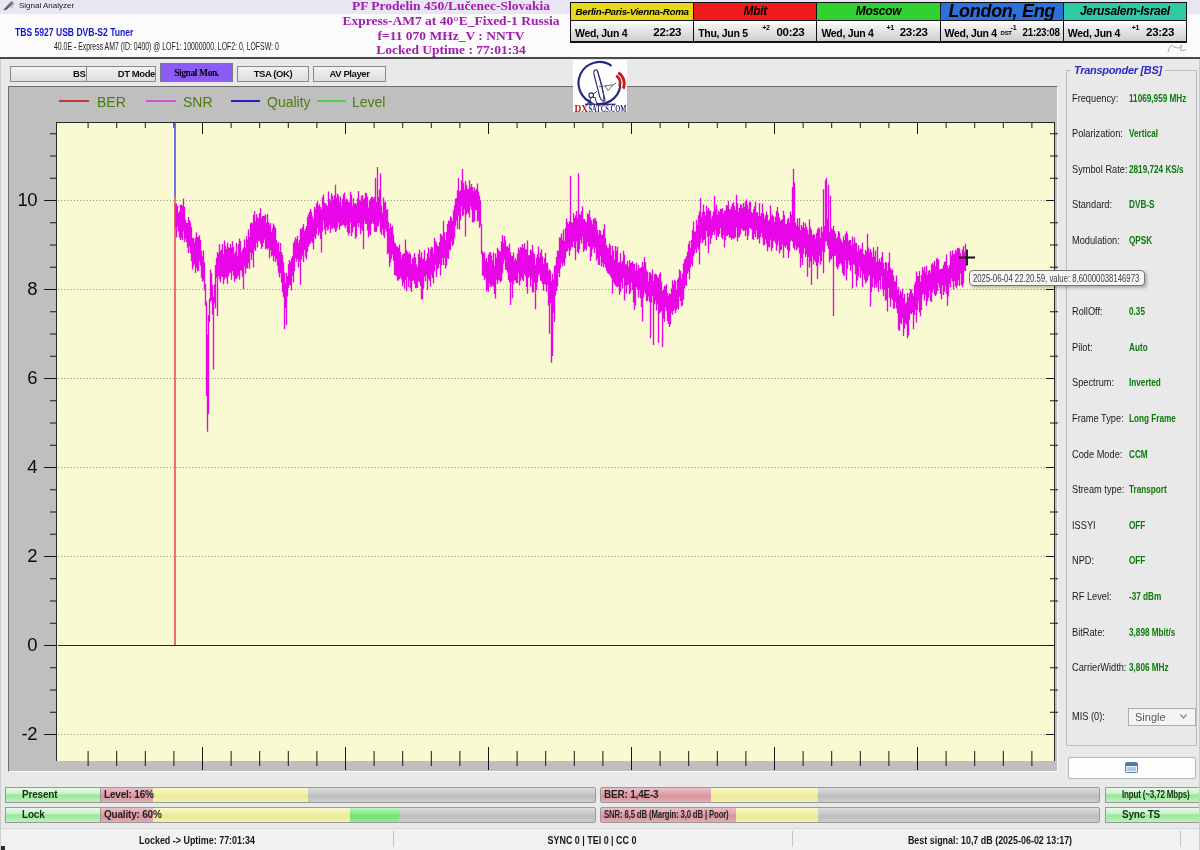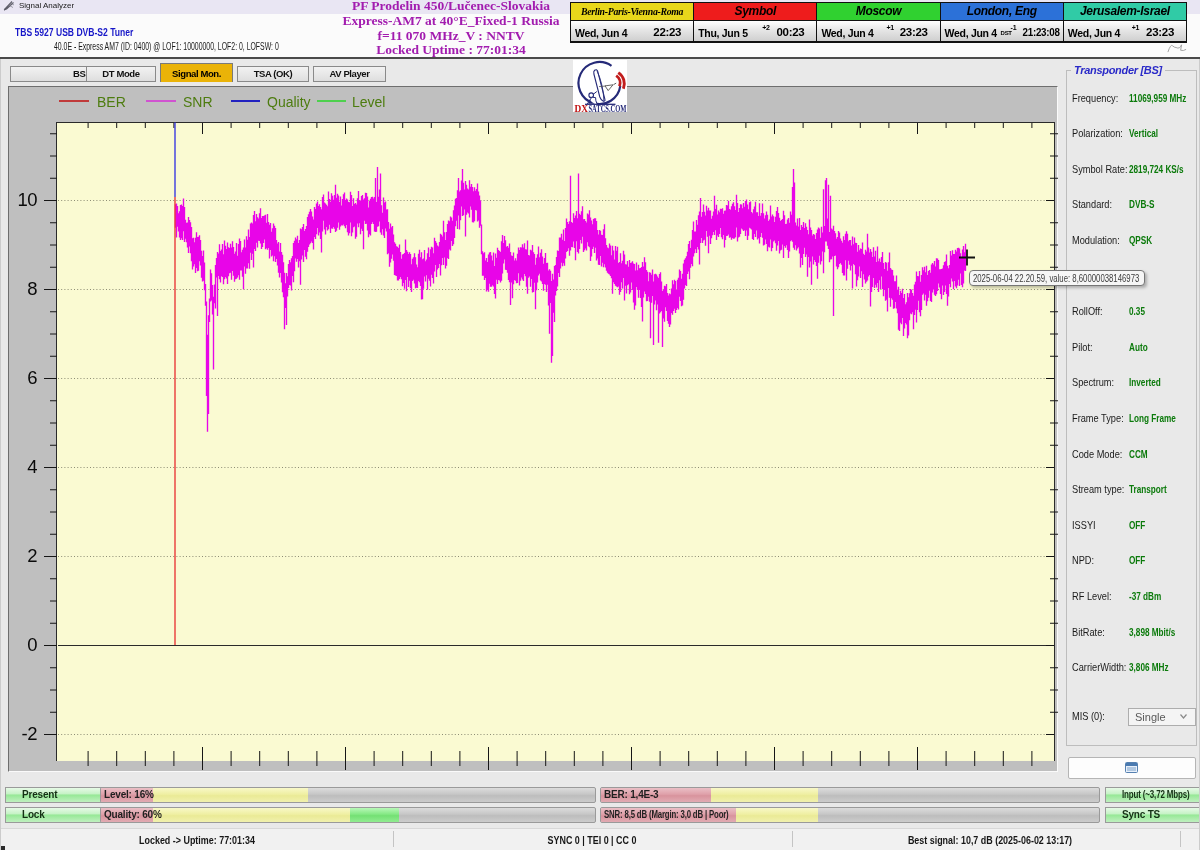--- a/index.html
+++ b/index.html
@@ -18,21 +18,21 @@
 .clk:last-child{border-right:none;}
 .clkh{height:17px;border-bottom:1px solid #111;font-weight:bold;font-style:italic;font-size:11.5px;text-align:center;line-height:17px;color:#000;letter-spacing:-0.3px;}
 .clkb{flex:1;background:linear-gradient(#ffffff,#e6e6e6 45%,#cfcfcf);position:relative;font-weight:bold;font-size:11px;color:#000;letter-spacing:-0.3px;}
 .clkb .t{font-size:11.5px;top:5px !important;right:12px !important;}
 .clkb .d{position:absolute;left:4px;top:5.5px;font-size:10.5px;}
 .clkb .t{position:absolute;right:4px;top:4px;}
 .clkb .sup{font-weight:bold;}
 .clkb .sup{position:absolute;font-size:7px;top:2.5px;}
 
 .tab{top:66px;height:14px;background:linear-gradient(#f2f2f2,#dedede);border:1px solid #8a8a8a;font-size:9.5px;font-weight:bold;color:#111;text-align:center;line-height:14px;letter-spacing:-0.4px;}
-#tabsel{left:160px;top:63px;width:71px;height:18px;background:#eab308;border:1px solid #7a7a7a;border-bottom:none;font-size:9.5px;font-weight:bold;text-align:center;line-height:19px;z-index:3;letter-spacing:-0.4px;}
+#tabsel{left:160px;top:63px;width:71px;height:18px;background:#8b5cf6;border:1px solid #7a7a7a;border-bottom:none;font-size:9.5px;font-weight:bold;text-align:center;line-height:19px;z-index:3;letter-spacing:-0.4px;font-family:Liberation Serif, serif;}
 
 #chartpanel{left:8px;top:86px;width:1048px;height:684px;background:#bfbfbf;border-top:1px solid #6e6e6e;border-left:1px solid #6e6e6e;border-right:1px solid #fafafa;border-bottom:1px solid #fafafa;}
 .leg-line{top:100px;height:2px;}
 .leg-txt{top:94px;font-size:14px;color:#4d7c0f;}
 #plot{left:56px;top:122px;width:997px;height:638px;background:#fafad2;border:1px solid #2a2a2a;border-bottom:none;}
 .ylab{width:36px;text-align:right;font-size:18.5px;color:#0a0a0a;font-weight:normal;letter-spacing:-0.5px;}
 #chartsvg{left:0;top:0;width:1200px;height:850px;pointer-events:none;}
 
 #tooltip{left:969px;top:270px;width:174px;height:14px;background:#f6f6f6;border:1px solid #767676;border-radius:4px;box-shadow:2px 2px 3px rgba(0,0,0,0.25);font-size:10.5px;line-height:14px;color:#3c3c3c;white-space:nowrap;z-index:9;}
 
@@ -63,63 +63,63 @@
     <path d="M1 10.5 L3.5 9.5 L2 8.2 Z" fill="#5d5d68"></path>
     <path d="M6.5 5.5 L10 7.5 M7.5 3 L11 5" stroke="#8a8a95" stroke-width="0.8" fill="none"></path>
   </svg>
   <div class="abs" id="apptitle">Signal Analyzer</div>
   <div class="abs" id="hdrtext">PF Prodelin 450/Lučenec-Slovakia<br>Express-AM7 at 40°E_Fixed-1 Russia<br>f=11 070 MHz_V : NNTV<br>Locked Uptime : 77:01:34</div>
   <div class="abs" id="tbs">TBS 5927 USB DVB-S2 Tuner</div>
   <div class="abs" id="tbssub">40.0E - Express AM7 (ID: 0400) @ LOF1: 10000000, LOF2: 0, LOFSW: 0</div>
 
   <div class="abs" id="clocks">
     <div class="clk">
-        <div class="clkh" style="background:#e8d71b;font-size:9.8px;font-family:Liberation Serif, serif;">Berlin-Paris-Vienna-Roma</div>
+        <div class="clkh" style="background:#e8d71b;font-size:9.8px;">Berlin-Paris-Vienna-Roma</div>
       <div class="clkb">
           <span class="d">Wed, Jun 4</span>
           <span class="t">22:23</span>
         </div>
       </div>
     <div class="clk">
-        <div class="clkh" style="background:#ee1c1c;font-size:12px;">Symbol</div>
+        <div class="clkh" style="background:#ee1c1c;font-size:12px;">Mbit</div>
       <div class="clkb">
           <span class="d">Thu, Jun 5</span>
           <span class="sup" style="left:68px;">+2</span>
           <span class="t">00:23</span>
         </div>
       </div>
     <div class="clk">
         <div class="clkh" style="background:#30d130;font-size:12px;">Moscow</div>
       <div class="clkb">
           <span class="d">Wed, Jun 4</span>
           <span class="sup" style="left:69px;">+1</span>
           <span class="t">23:23</span>
         </div>
       </div>
     <div class="clk">
-        <div class="clkh" style="background:#2c71d8;font-size:12px;">London, Eng</div>
+        <div class="clkh" style="background:#2c71d8;font-size:18px;">London, Eng</div>
       <div class="clkb">
           <span class="d">Wed, Jun 4</span>
           <span class="sup" style="left:60px;top:9px;font-size:6px;">DST</span>
           <span class="sup" style="left:70px;top:2.5px;">-1</span>
           <span class="t" style="right:3px !important;transform:scaleX(0.85);transform-origin:100% 0;">21:23:08</span>
         </div>
       </div>
     <div class="clk">
         <div class="clkh" style="background:#30cba6;font-size:12px;">Jerusalem-Israel</div>
       <div class="clkb">
           <span class="d">Wed, Jun 4</span>
           <span class="sup" style="left:68px;">+1</span>
           <span class="t">23:23</span>
         </div>
       </div>
   </div>
 
   <div class="abs tab" style="left:10px;width:70px;padding-left:46px;">BS Mode</div>
-  <div class="abs tab" style="left:86px;width:68px;">DT Mode</div>
+  <div class="abs tab" style="left:86px;width:68px;text-align:right;">DT Mode</div>
   <div class="abs tab" style="left:237px;width:70px;">TSA (OK)</div>
   <div class="abs tab" style="left:313px;width:71px;">AV Player</div>
   <div class="abs" id="tabsel">Signal Mon.</div>
 
   <div class="abs" id="chartpanel"></div>
   <div class="abs leg-line" style="left:59px;width:30px;background:#c03a3a;"></div>
   <div class="abs leg-txt" style="left:97px;">BER</div>
   <div class="abs leg-line" style="left:146px;width:30px;background:#d053d0;"></div>
   <div class="abs leg-txt" style="left:183px;">SNR</div>
   <div class="abs leg-line" style="left:231px;width:29px;background:#2222c0;"></div>

